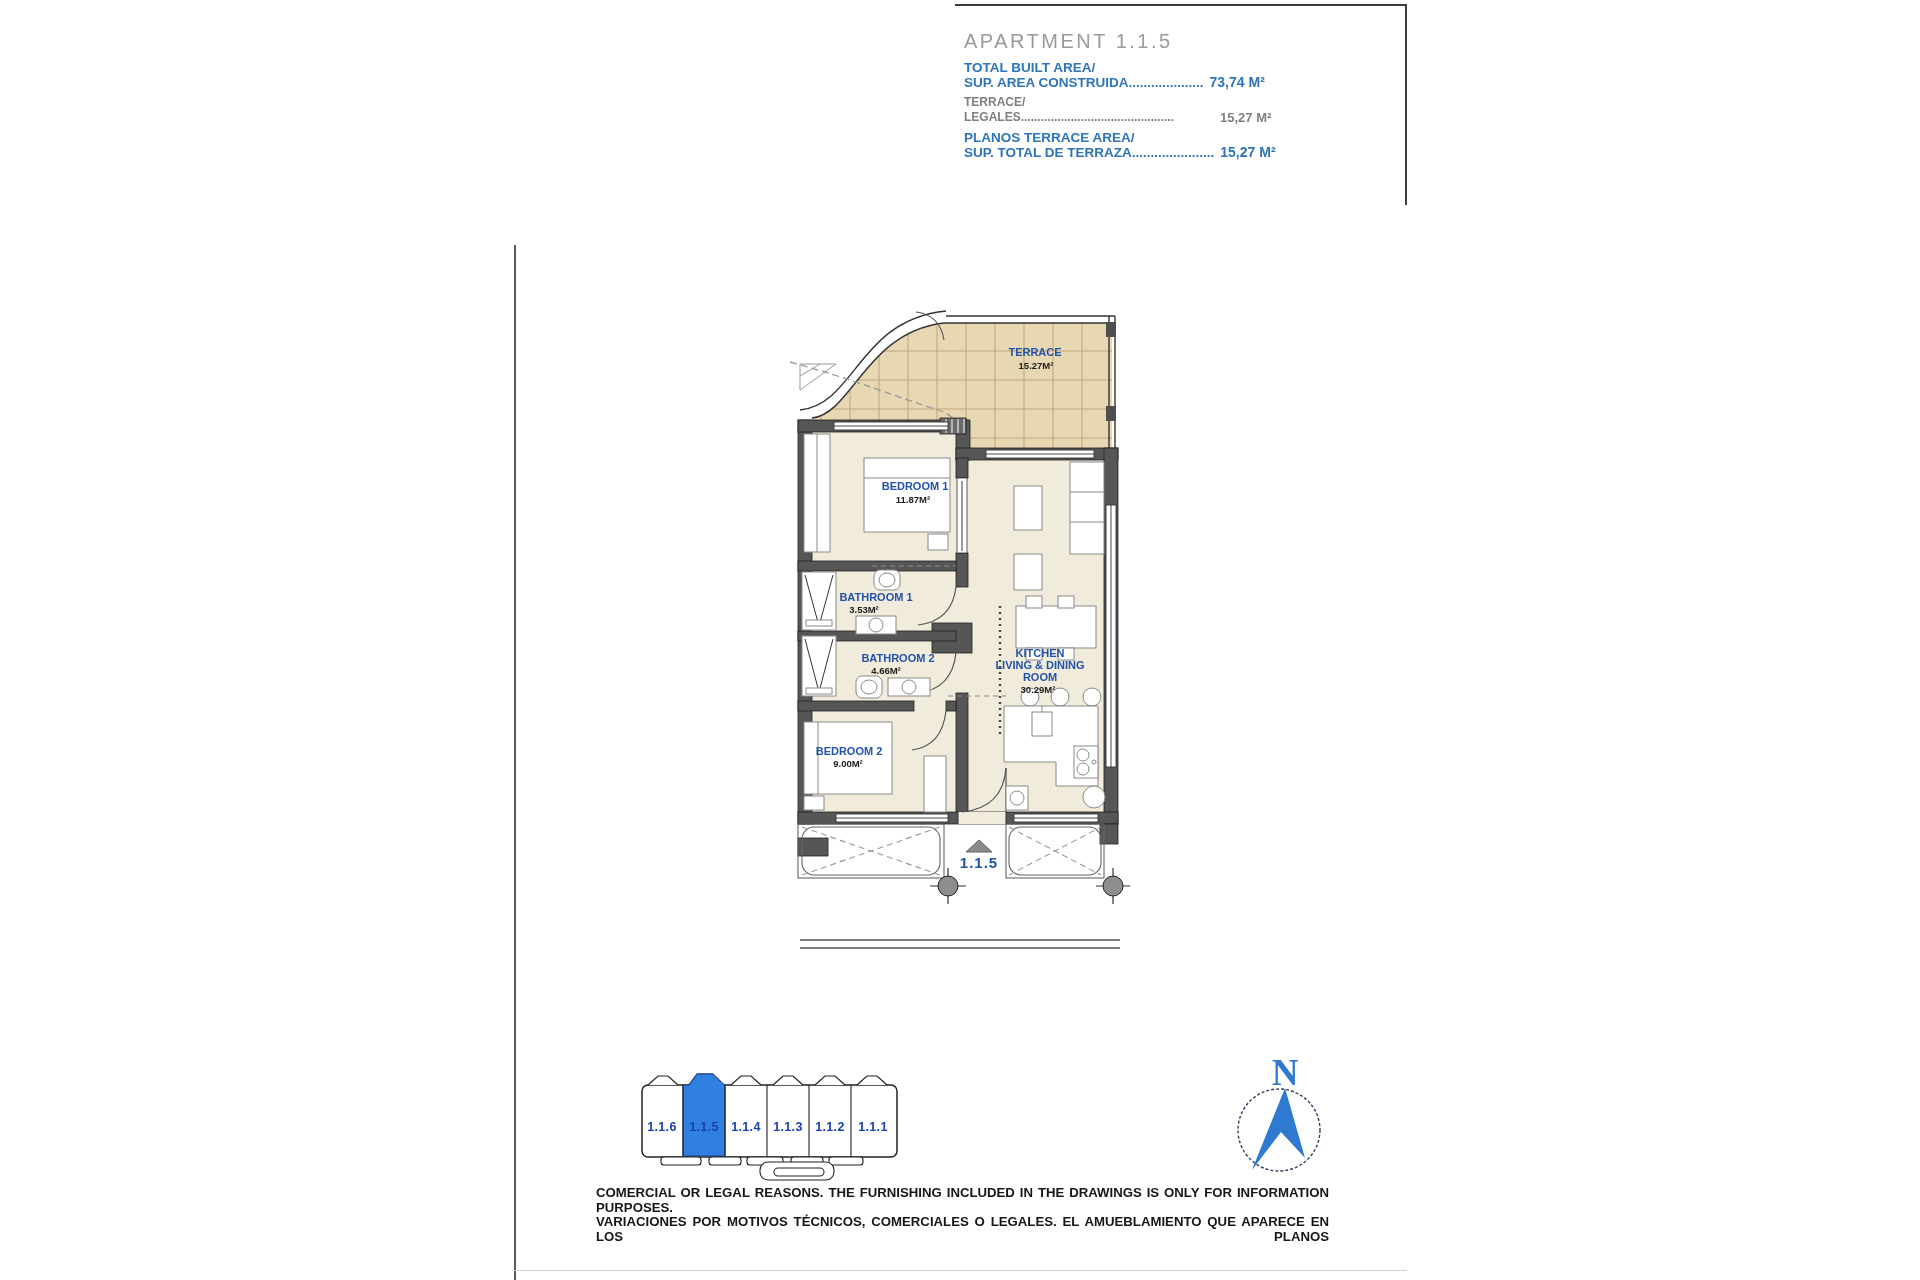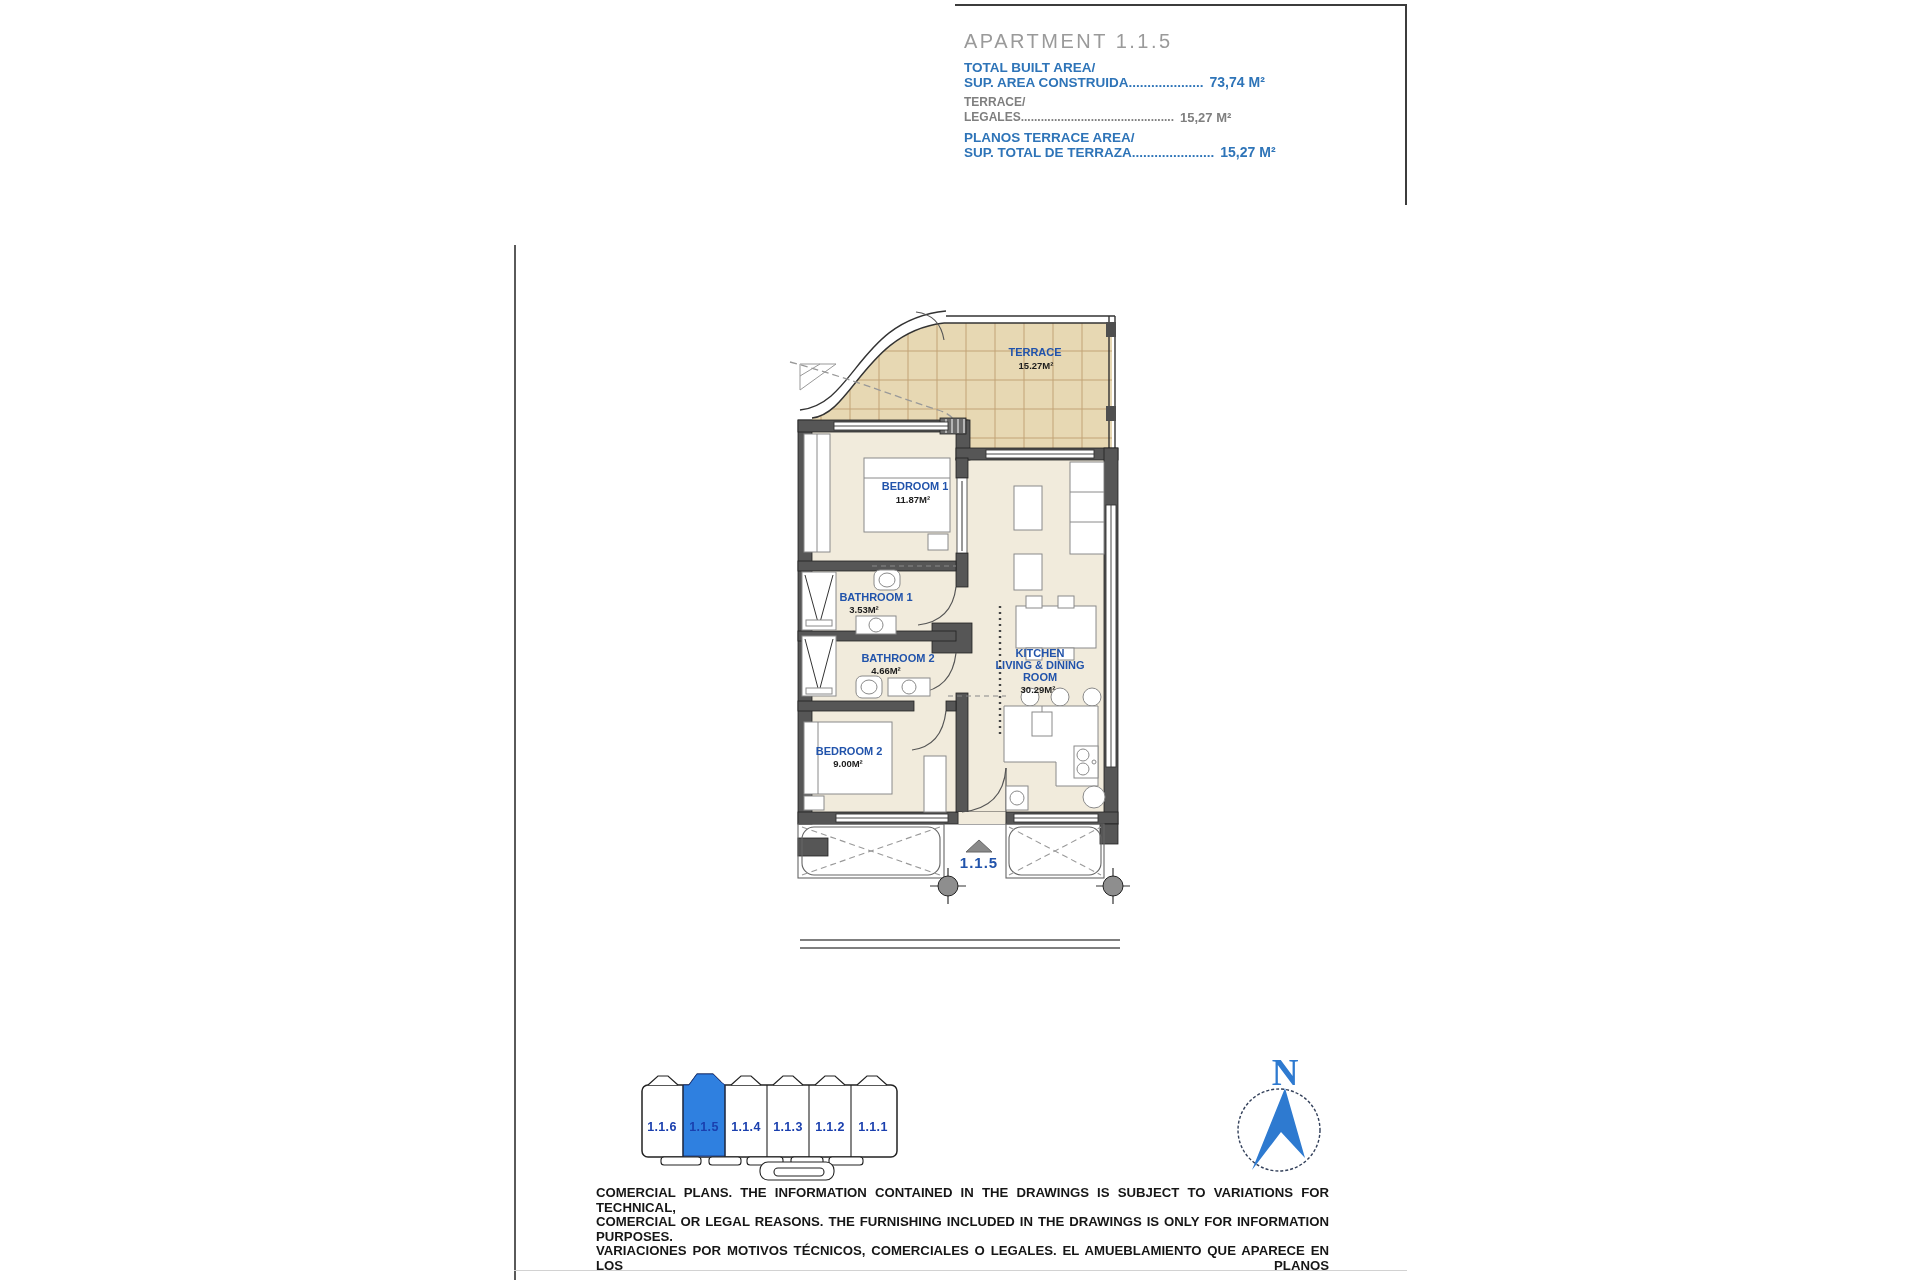--- a/index.html
+++ b/index.html
@@ -16,21 +16,21 @@
 
   
   .header{left:964px;top:30px;width:336px;}
   .header .title{
     font-size:20px;letter-spacing:2.5px;color:#9a9a9a;font-weight:500;margin-bottom:7px;
   }
   .hrow{display:flex;justify-content:flex-start;align-items:flex-end;margin-bottom:5px;}
   .hrow .lbl{line-height:15px;}
   .hrow.blue{color:#2e74b8;font-weight:bold;font-size:13.5px;}
   .hrow.blue .val{font-size:14px;white-space:nowrap;padding-left:6px;}
-  .hrow.gray{color:#7f7f7f;font-weight:bold;font-size:12px;}
+  .hrow.gray{color:#7f7f7f;font-weight:bold;font-size:12px;gap:40px;}
   .hrow.gray .val{font-size:13px;white-space:nowrap;padding-left:6px;}
 
   
   .plan-svg{left:780px;top:290px;width:360px;height:672px;}
   svg text{font-family:"Liberation Sans",sans-serif;}
   .room-label{fill:#2153ab;font-weight:bold;font-size:11px;}
   .area-label{fill:#1c1c1c;font-weight:bold;font-size:9.5px;}
   .marker-label{fill:#2153ab;font-weight:bold;font-size:15px;letter-spacing:1px;}
 
   
@@ -327,17 +327,16 @@
   <text x="873" y="1131" text-anchor="middle" class="unit-label">1.1.1</text>
 </svg>
 
 <svg class="abs compass-svg" viewBox="0 0 110 145">
   <text x="55" y="45" text-anchor="middle" class="north-label">N</text>
   <circle cx="49" cy="90" r="41" fill="none" stroke="#33405a" stroke-width="1.4" stroke-dasharray="3 2"></circle>
   <polygon points="55,48 75,118 51,92 22,130" fill="#2e7ad0"></polygon>
 </svg>
 
 <div class="abs disclaimer">
-  <div class="jl">COMERCIAL PLANS. THE INFORMATION CONTAINED IN THE DRAWINGS IS SUBJECT TO VARIATIONS FOR TECHNICAL,</div>
   <div class="jl">COMERCIAL OR LEGAL REASONS. THE FURNISHING INCLUDED IN THE DRAWINGS IS ONLY FOR INFORMATION PURPOSES.</div>
   <div class="jl">VARIACIONES POR MOTIVOS TÉCNICOS, COMERCIALES O LEGALES. EL AMUEBLAMIENTO QUE APARECE EN LOS PLANOS</div>
 
 </div>
 
 </body></html>

